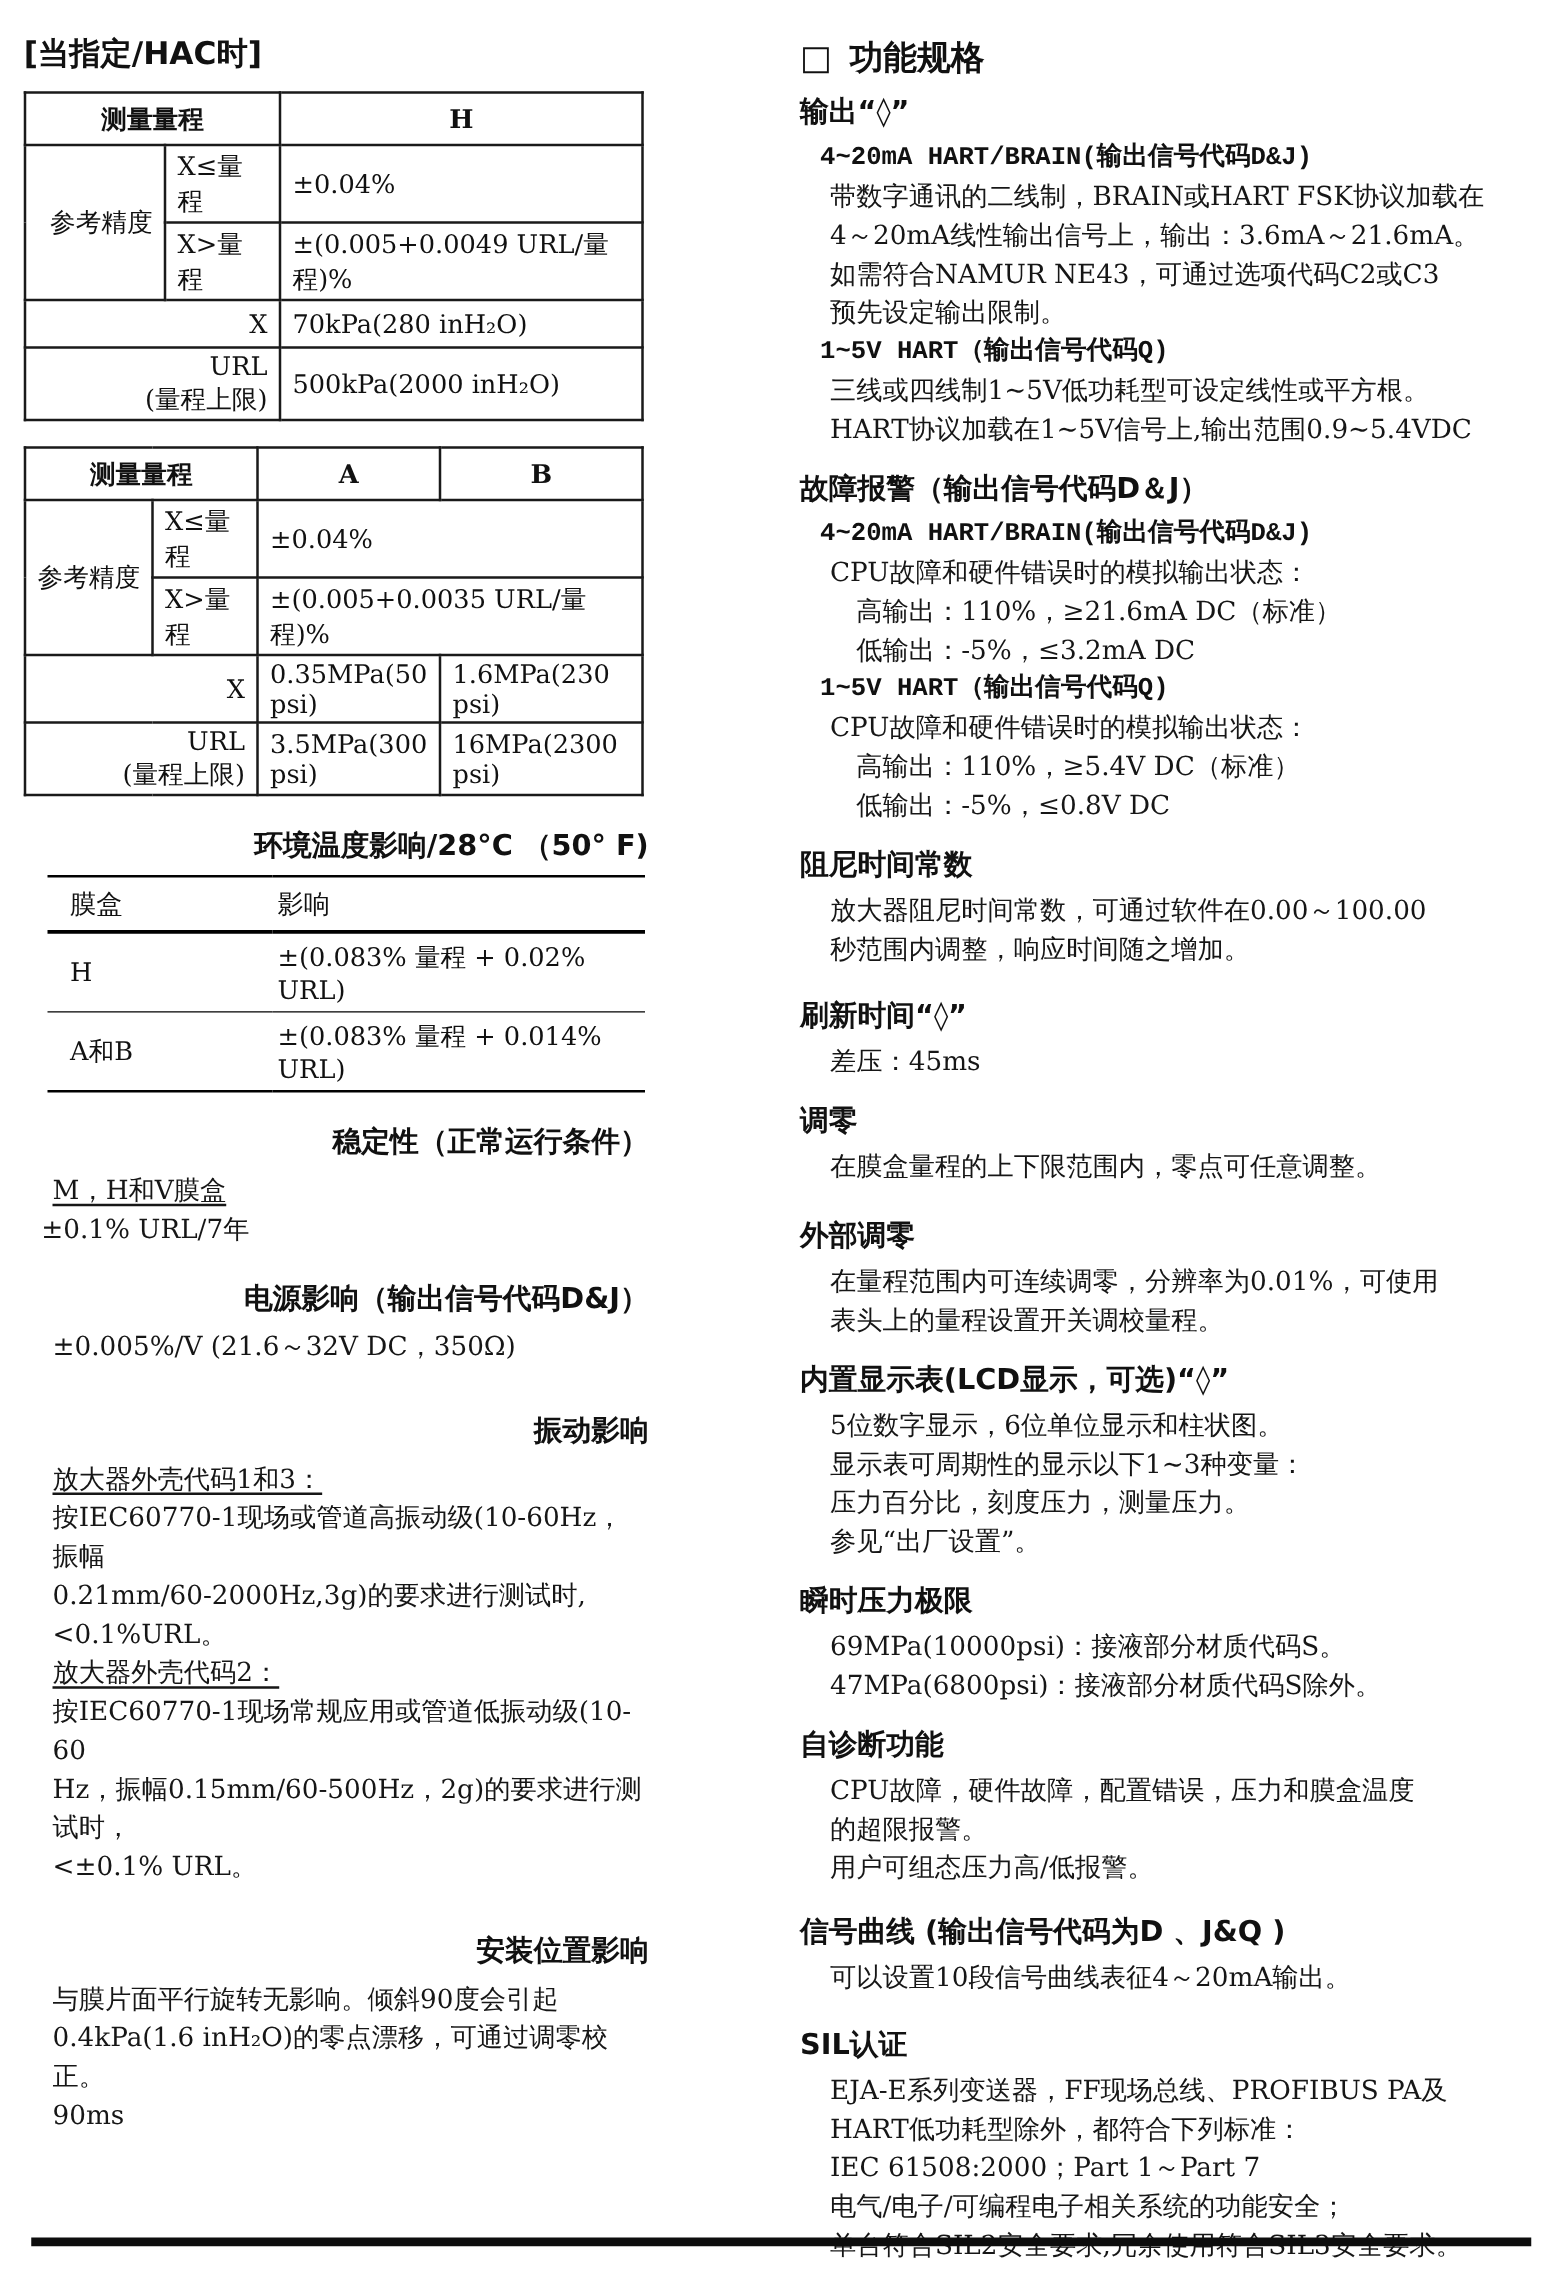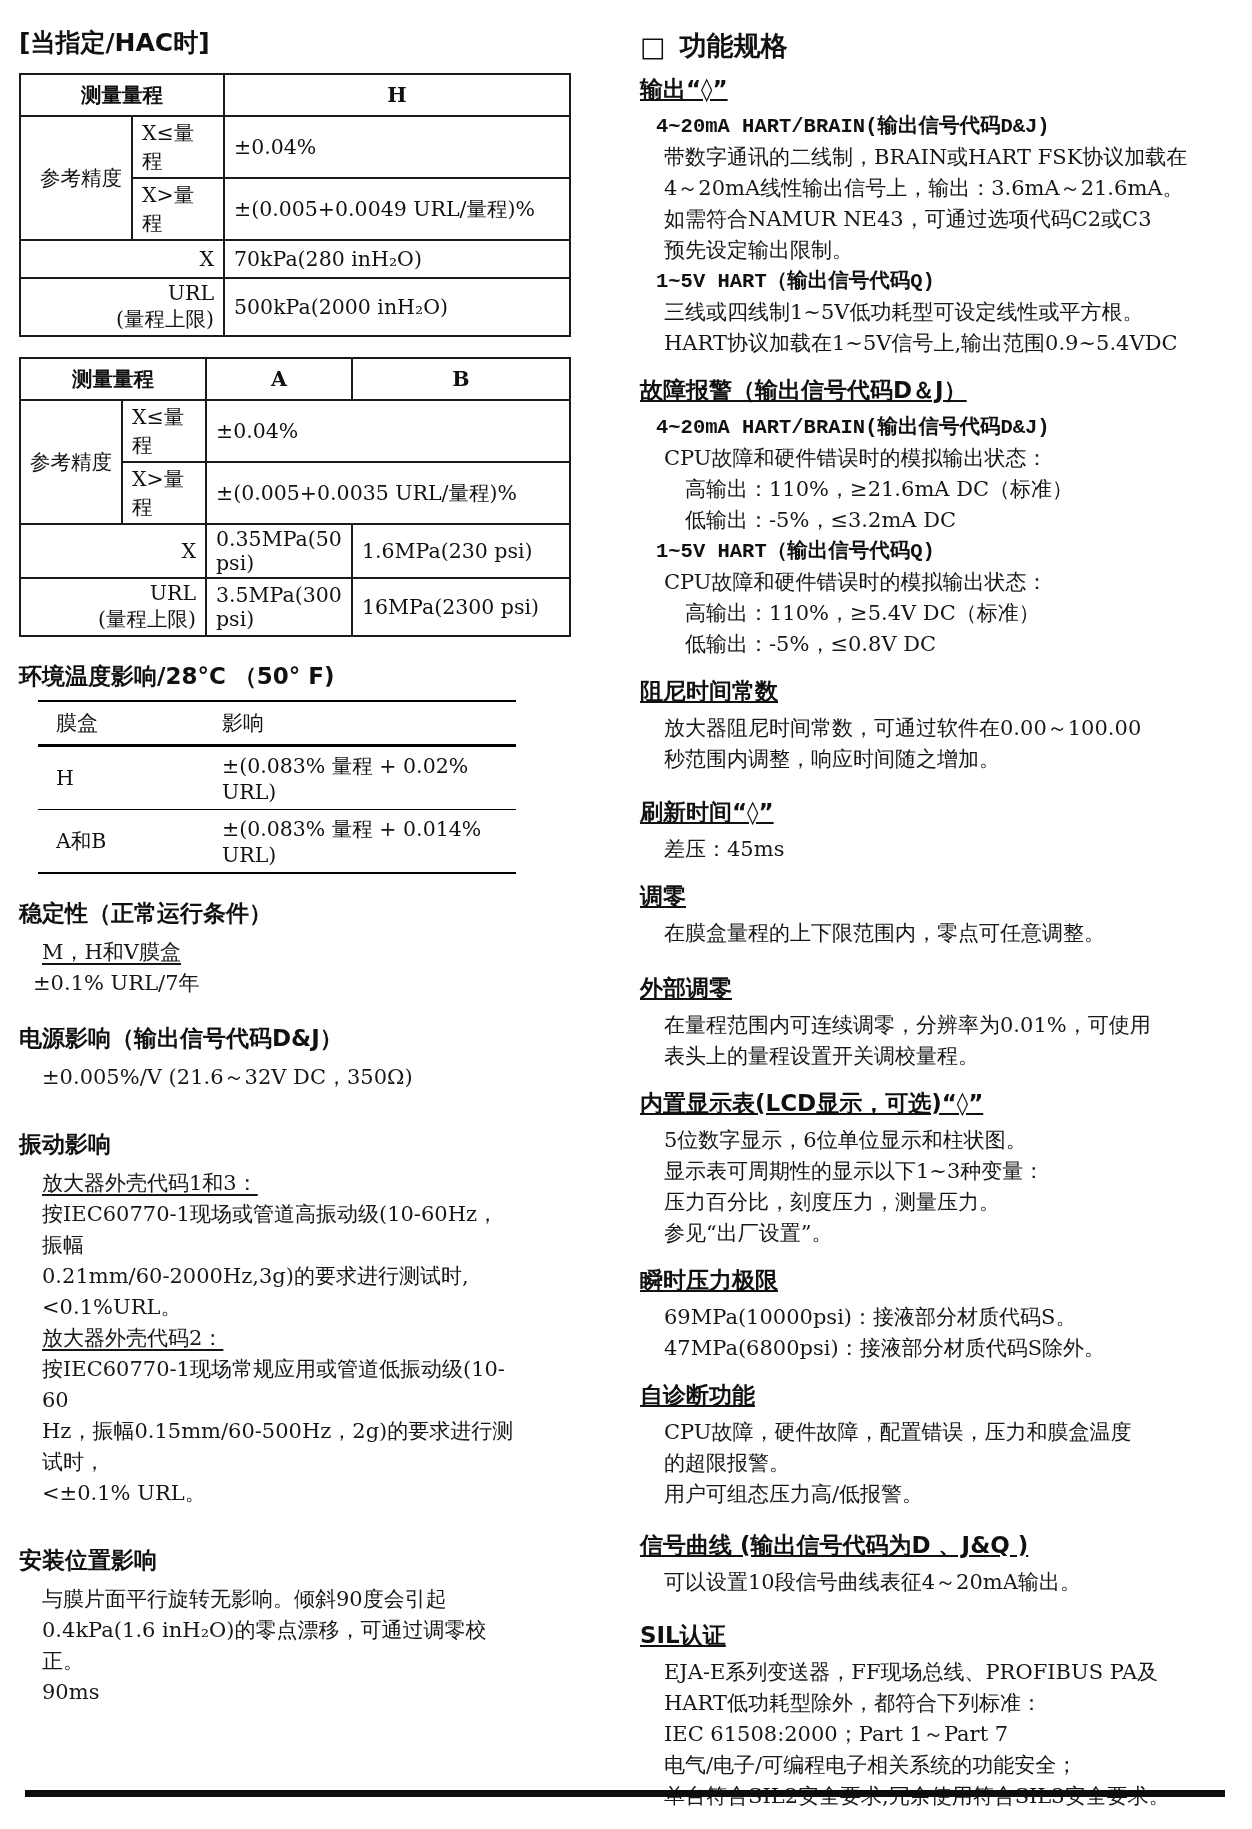--- a/index.html
+++ b/index.html
@@ -7,27 +7,27 @@
   .col-left{position:absolute;left:19px;top:26px;width:500px;}
   .col-right{position:absolute;left:640px;top:28px;width:608px;}
 
   .serif{font-family:"DejaVu Serif","Liberation Serif",serif;font-size:21px;line-height:31px;color:#161616;}
   .prewrap{white-space:pre-line;}
   .indent{margin-left:23px;}
   .r-indent{margin-left:24px;}
   .sub-indent{margin-left:16px;}
 
   .doc-title{font-family:"DejaVu Sans",sans-serif;font-weight:bold;font-size:25px;margin:0 0 14px 0;}
-  .lheading{font-family:"DejaVu Sans",sans-serif;font-weight:bold;font-size:23px;margin:24px 0 8px 0;}
-  .rheading{font-family:"DejaVu Sans",sans-serif;font-weight:bold;font-size:23px;margin:16px 0 6px 0;text-decoration:underline;}
+  .lheading{font-family:"DejaVu Sans",sans-serif;font-weight:bold;font-size:23px;margin:24px 0 8px 0;text-align:right;}
+  .rheading{font-family:"DejaVu Sans",sans-serif;font-weight:bold;font-size:23px;margin:16px 0 6px 0;}
   .section-title{font-family:"DejaVu Sans",sans-serif;font-weight:bold;font-size:27px;margin:0 0 10px 0;display:flex;align-items:center;gap:14px;}
   .gothic{font-family:Liberation Mono, monospace;font-weight:bold;font-size:20.5px;line-height:31px;}
   .uline{text-decoration:underline;text-underline-offset:4px;}
 
-  table.spec-table{border-collapse:collapse;width:552px;table-layout:fixed;margin:0 0 20px 0;}
+  table.spec-table{border-collapse:collapse;width:496px;table-layout:fixed;margin:0 0 20px 0;}
   table.spec-table td{border:2px solid #1a1a1a;font-family:"DejaVu Serif","Liberation Serif",serif;font-size:20.5px;padding:2px 9px;vertical-align:middle;}
   table.spec-table td.c{text-align:right;}
   table.spec-table td.hdr{font-weight:bold;text-align:center;height:36px;}
   table.spec-table tr.acc td{height:29px;}
   table.spec-table tr.xrow td{height:32px;}
   table.spec-table tr.urlrow td{height:52px;}
 
   table.temp-table{border-collapse:collapse;width:478px;margin:6px 0 4px 19px;table-layout:fixed;}
   table.temp-table td{font-family:"DejaVu Serif","Liberation Serif",serif;font-size:20.5px;padding:5px 4px;}
   table.temp-table td:first-child{width:158px;padding-left:18px;}

